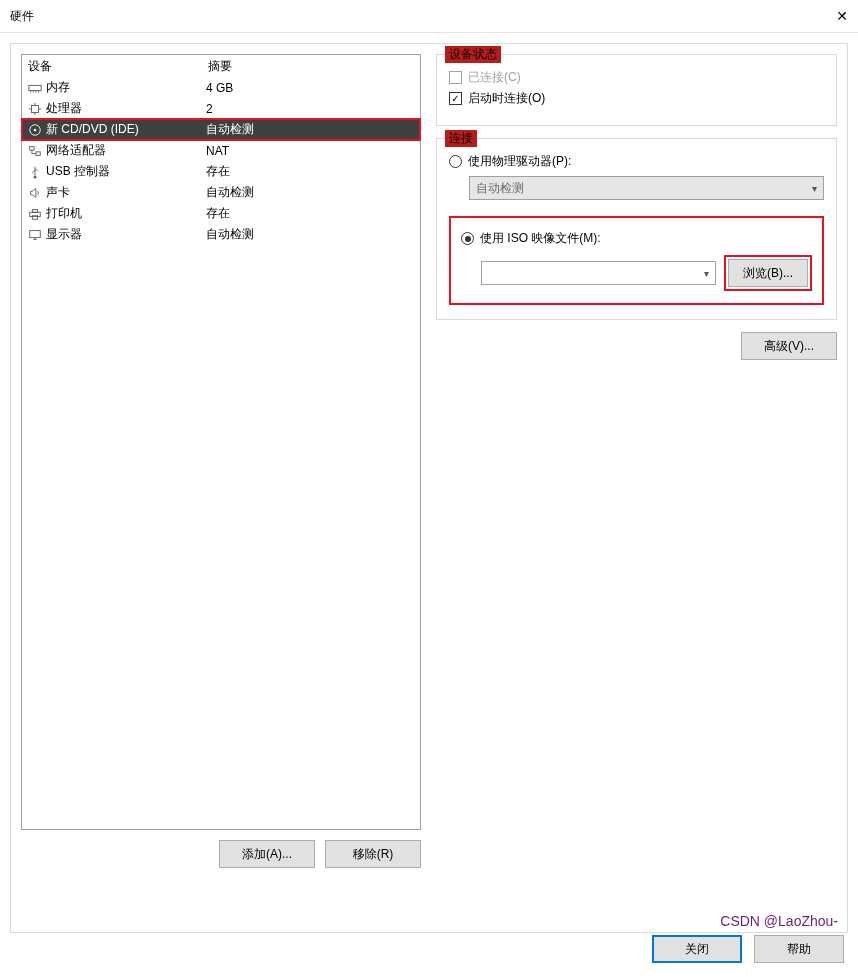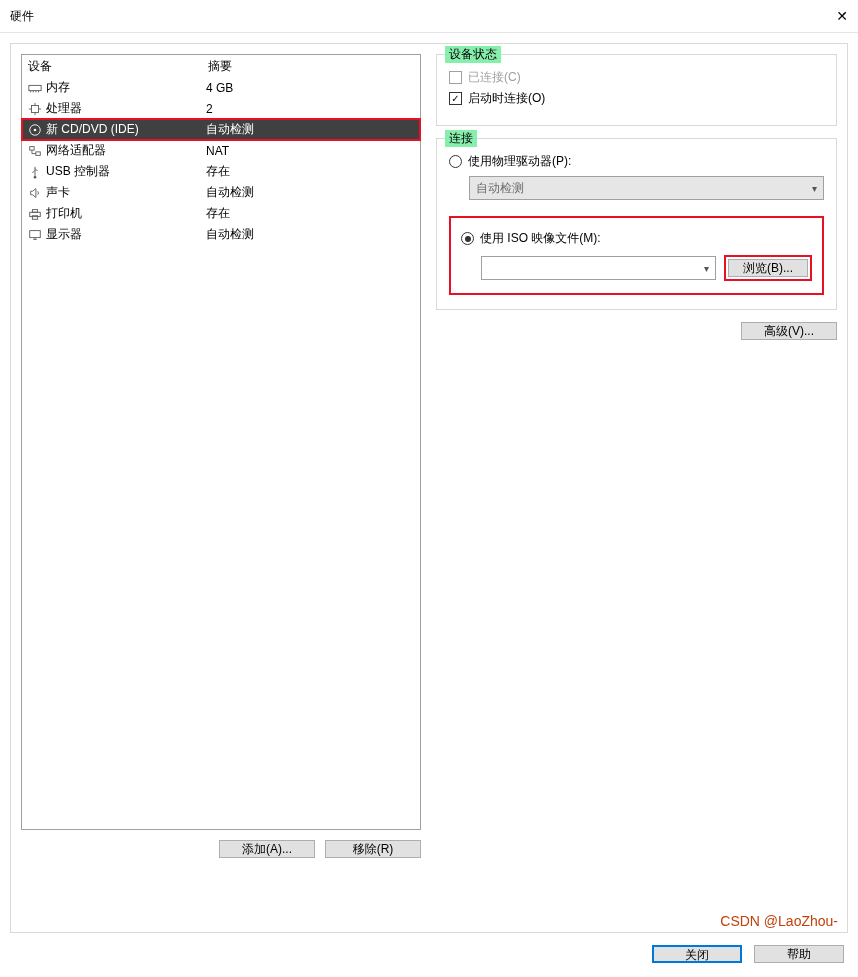--- a/index.html
+++ b/index.html
@@ -67,40 +67,40 @@
   outline-offset: -1px;
 }
 .button-row {
   display: flex;
   justify-content: flex-end;
   gap: 10px;
   margin-top: 10px;
 }
 .btn {
   min-width: 96px;
-  height: 18px;
+  height: 28px;
   background: #e1e1e1;
   border: 1px solid #adadad;
   font-size: 12px;
   font-family: inherit;
   cursor: default;
   padding: 0 12px;
 }
 .btn-default { border: 2px solid #0078d7; }
 .fieldset {
   border: 1px solid #d9d9d9;
   margin-bottom: 12px;
   padding: 10px 12px 14px;
   position: relative;
 }
 .fieldset-legend {
   position: absolute;
   top: -9px;
   left: 8px;
-  background: #86efac;
+  background: #b91c1c;
   padding: 0 4px;
   font-size: 12px;
 }
 .checkbox-row, .radio-row {
   display: flex;
   align-items: center;
   gap: 6px;
   margin: 4px 0;
   font-size: 12px;
 }
@@ -157,21 +157,21 @@
   position: absolute;
   right: 14px;
   bottom: 14px;
   display: flex;
   gap: 12px;
 }
 .watermark {
   position: absolute;
   right: 20px;
   bottom: 48px;
-  color: #c2410c;
+  color: #701a75;
   font-size: 14px;
   pointer-events: none;
 }
 
 svg.dev-ico { width: 14px; height: 14px; }
 </style>
 </head>
 <body>
 
 <div class="titlebar">

